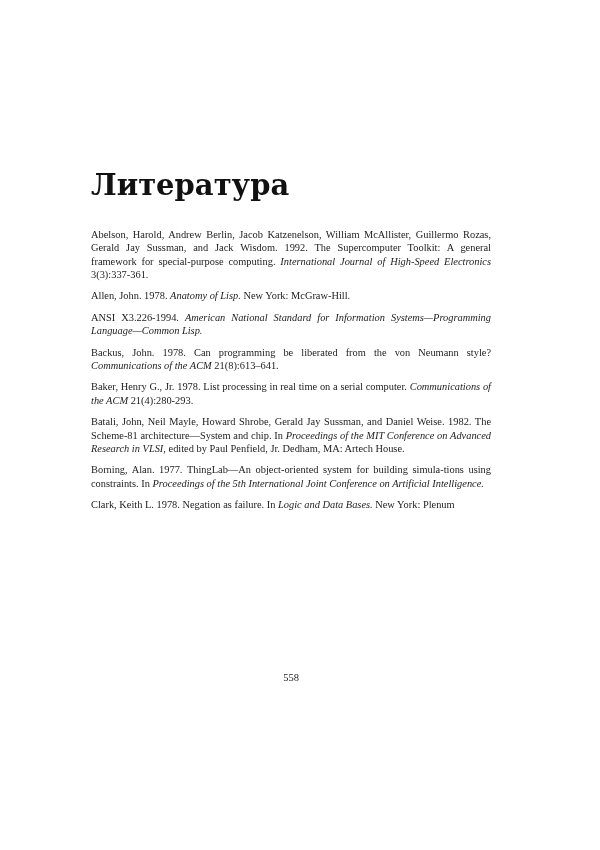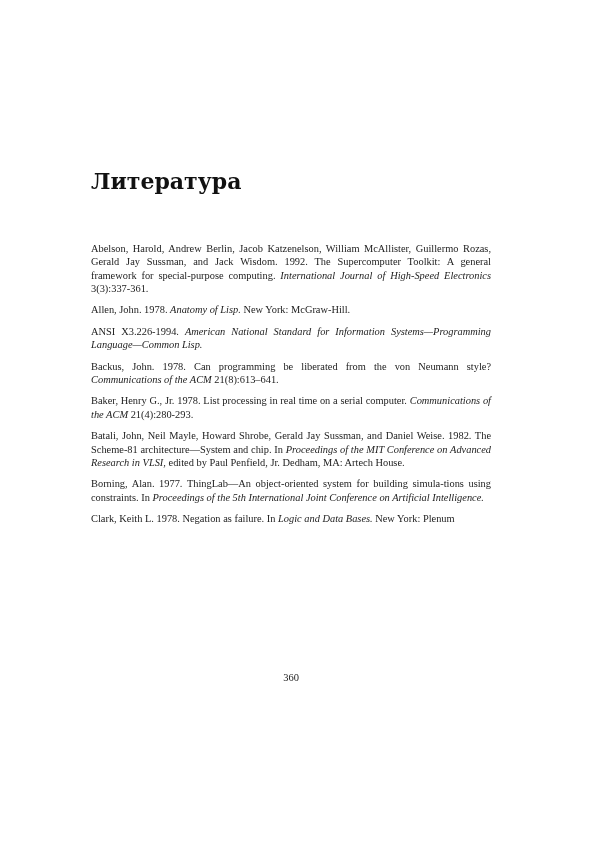--- a/index.html
+++ b/index.html
@@ -1,23 +1,23 @@
 <!DOCTYPE html>
 <html><head>
 <meta charset="utf-8">
 <style>
   html, body { margin: 0; padding: 0; background: #ffffff; }
   body { width: 600px; height: 850px; position: relative; overflow: hidden; }
   .page { position: absolute; left: 91px; top: 0; width: 400px; color: #1a1a1a; }
   .title {
     position: absolute; left: 0; top: 168px;
-    font-family: "DejaVu Serif", serif; font-weight: bold; font-size: 22px;
+    font-family: "DejaVu Serif", serif; font-weight: bold; font-size: 29px;
     letter-spacing: 0px; color: #111;
   }
-  .refs { position: absolute; left: 0; top: 242px; width: 400px; }
+  .refs { position: absolute; left: 0; top: 228px; width: 400px; }
   .ref {
     font-family: "Liberation Serif", serif; font-size: 10.4px; line-height: 13.3px;
     text-align: justify; margin: 0 0 8.2px 0; color: #222;
   }
   .ref i { font-style: italic; }
   .pagenum {
     position: absolute; left: 0; width: 400px; top: 672px; text-align: center;
     font-family: "Liberation Serif", serif; font-size: 10.5px; color: #222;
   }
 </style>
@@ -29,14 +29,14 @@
   <div class="refs">
     <p class="ref"><span>Abelson, Harold, Andrew Berlin, Jacob Katzenelson, William McAllister, Guillermo Rozas, Gerald Jay Sussman, and Jack Wisdom. 1992. The Supercomputer Toolkit: A general framework for special-purpose computing. </span><i>International Journal of High-Speed Electronics</i><span> 3(3):337-361.</span></p>
     <p class="ref"><span>Allen, John. 1978. </span><i>Anatomy of Lisp.</i><span> New York: McGraw-Hill.</span></p>
     <p class="ref"><span>ANSI X3.226-1994. </span><i>American National Standard for Information Systems—Programming Language—Common Lisp.</i><span></span></p>
     <p class="ref"><span>Backus, John. 1978. Can programming be liberated from the von Neumann style? </span><i>Communications of the ACM</i><span> 21(8):613–641.</span></p>
     <p class="ref"><span>Baker, Henry G., Jr. 1978. List processing in real time on a serial computer. </span><i>Communications of the ACM</i><span> 21(4):280-293.</span></p>
     <p class="ref"><span>Batali, John, Neil Mayle, Howard Shrobe, Gerald Jay Sussman, and Daniel Weise. 1982. The Scheme-81 architecture—System and chip. In </span><i>Proceedings of the MIT Conference on Advanced Research in VLSI</i><span>, edited by Paul Penfield, Jr. Dedham, MA: Artech House.</span></p>
     <p class="ref"><span>Borning, Alan. 1977. ThingLab—An object-oriented system for building simula-tions using constraints. In </span><i>Proceedings of the 5th International Joint Conference on Artificial Intelligence.</i><span></span></p>
     <p class="ref"><span>Clark, Keith L. 1978. Negation as failure. In </span><i>Logic and Data Bases.</i><span> New York: Plenum</span></p>
   </div>
-  <div class="pagenum">360</div>
+  <div class="pagenum">558</div>
 </div>
 
 </body></html>

